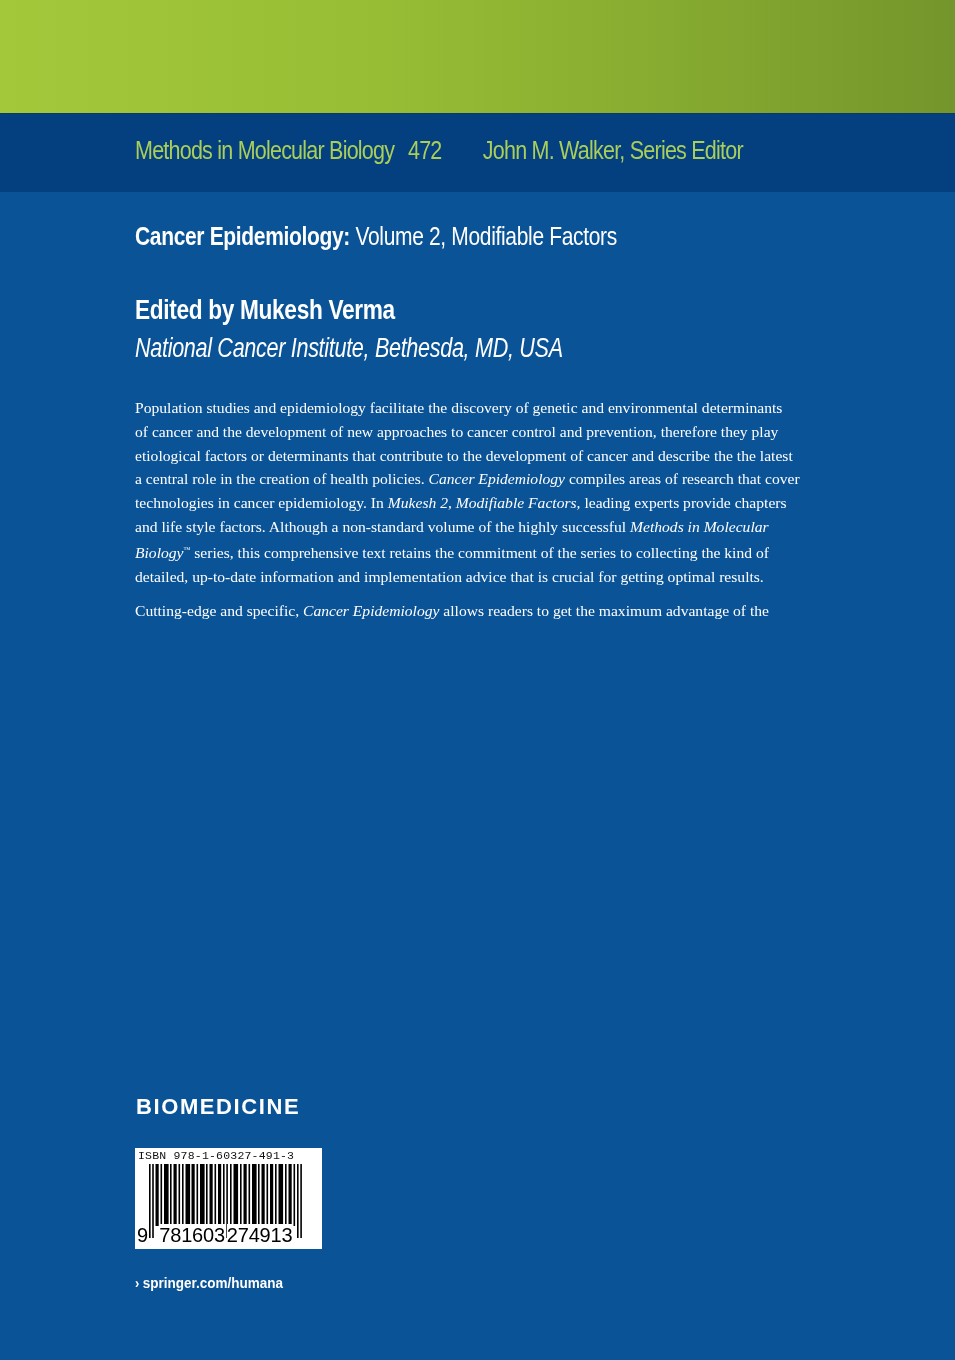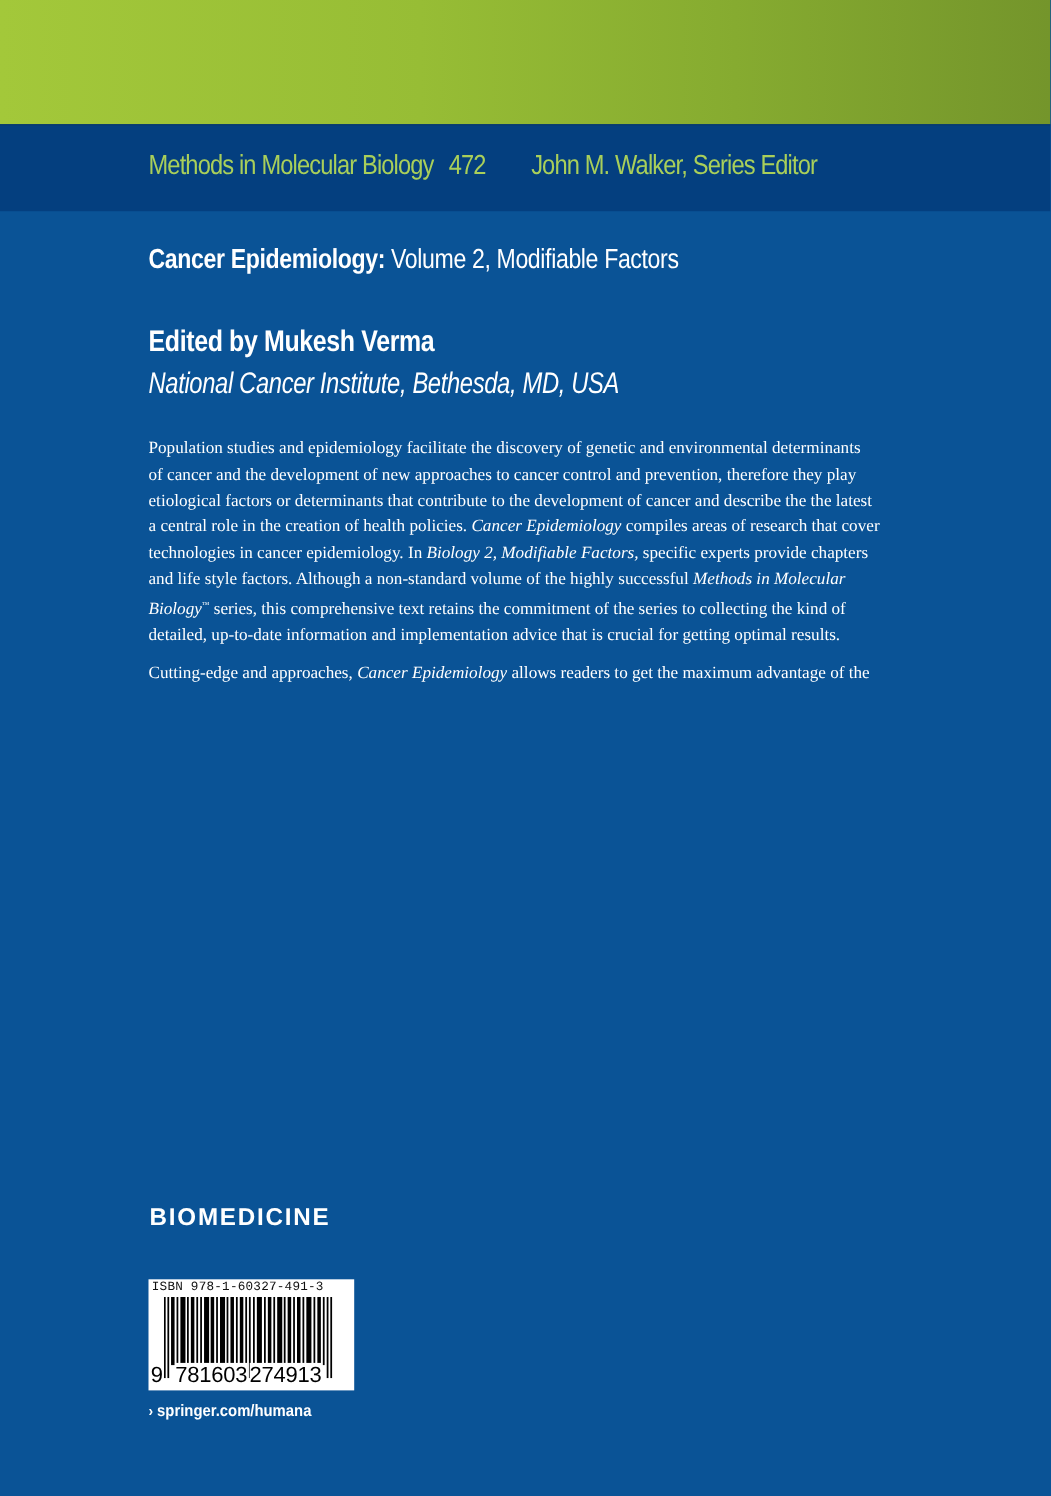--- a/index.html
+++ b/index.html
@@ -56,21 +56,21 @@
     }
     .body-text p { margin: 0 0 10px 0; }
     .body-text .line { display: block; white-space: nowrap; }
     .tm { font-size: 7px; vertical-align: super; }
     .category {
       position: absolute; left: 136px; top: 1094px;
       color: #ffffff; font-size: 22px; font-weight: bold; letter-spacing: 1.6px;
     }
     .barcode-box {
       position: absolute; left: 135px; top: 1148px; width: 187px; height: 101px;
-      background: #ffffff; box-sizing: border-box; margin-top: 15px;
+      background: #ffffff; box-sizing: border-box;
     }
     .isbn-text {
       position: absolute; left: 3px; top: 1px;
       font-family: "Liberation Mono", monospace; font-size: 11.5px; color: #111;
       letter-spacing: 0.2px; white-space: nowrap;
     }
     .bars {
       position: absolute; left: 14px; top: 16px; width: 160px; height: 74px;
     }
     .barcode-digits {
@@ -107,27 +107,27 @@
 
 <div class="editor">Edited by Mukesh Verma</div>
 <div class="affiliation">National Cancer Institute, Bethesda, MD, USA</div>
 
 <div class="body-text">
   <p>
     <span class="line">Population studies and epidemiology facilitate the discovery of genetic and environmental determinants</span>
     <span class="line">of cancer and the development of new approaches to cancer control and prevention, therefore they play</span>
     <span class="line">etiological factors or determinants that contribute to the development of cancer and describe the the latest</span>
     <span class="line"><span>a central role in the creation of health policies. </span><i>Cancer Epidemiology</i><span> compiles areas of research that cover</span></span>
-    <span class="line"><span>technologies in cancer epidemiology. In </span><i>Biology 2, Modifiable Factors,</i><span> specific experts provide chapters</span></span>
+    <span class="line"><span>technologies in cancer epidemiology. In </span><i>Mukesh 2, Modifiable Factors,</i><span> leading experts provide chapters</span></span>
     <span class="line"><span>and life style factors. Although a non-standard volume of the highly successful </span><i>Methods in Molecular</i></span>
     <span class="line"><i>Biology</i><span class="tm">™</span><span> series, this comprehensive text retains the commitment of the series to collecting the kind of</span></span>
     <span class="line">detailed, up-to-date information and implementation advice that is crucial for getting optimal results.</span>
   </p>
   <p>
-    <span class="line"><span>Cutting-edge and approaches, </span><i>Cancer Epidemiology</i><span> allows readers to get the maximum advantage of the</span></span>
+    <span class="line"><span>Cutting-edge and specific, </span><i>Cancer Epidemiology</i><span> allows readers to get the maximum advantage of the</span></span>
   </p>
 </div>
 
 <div class="category">BIOMEDICINE</div>
 
 <div class="barcode-box">
   <div class="isbn-text">ISBN 978-1-60327-491-3</div>
   <svg class="bars" viewBox="0 0 160 74" preserveAspectRatio="none">
     <g fill="#000">
       <rect x="0" y="0" width="1.6" height="74"></rect>

